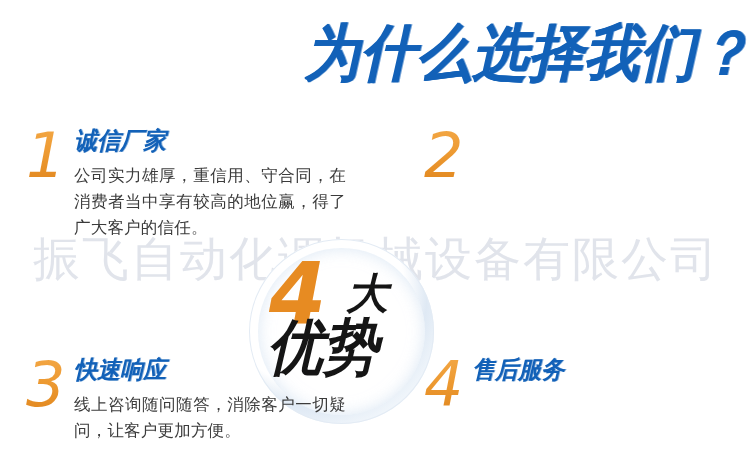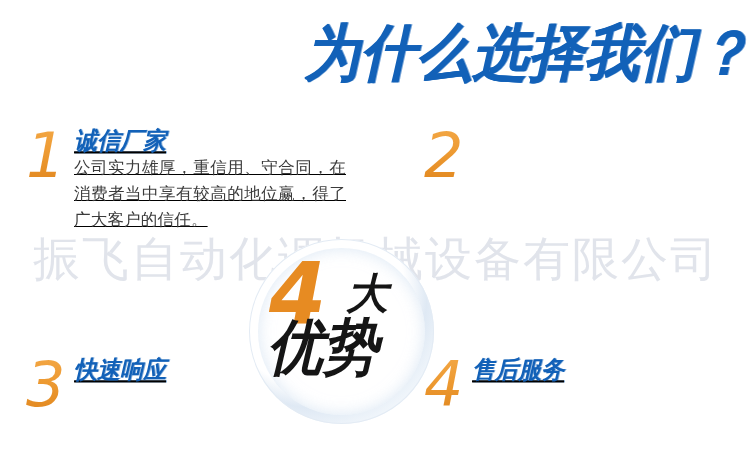--- a/index.html
+++ b/index.html
@@ -157,36 +157,35 @@
     font-style: italic;
     background: linear-gradient(180deg, #f3a846 0%, #ed9a32 45%, #e0861d 100%);
     -webkit-background-clip: text;
     background-clip: text;
     color: transparent;
     width: 48px;
     text-align: left;
   }
   .f-body {
     margin-left: 48px;
-    text-decoration: underline;
   }
   .f-head {
     font-size: 23px;
     line-height: 1.08;
     font-weight: 700;
     font-style: italic;
     color: #1261b8;
     letter-spacing: 0px;
     text-shadow: 1px 0 0 rgba(18,97,184,.5);
     transform: scaleY(1.06);
     transform-origin: left top;
     white-space: nowrap;
   }
   .f-text {
-    margin-top: 2px;
+    margin-top: 10px;
     font-size: 16.5px;
     line-height: 1.58;
     color: #3b3b3b;
     letter-spacing: .2px;
     text-align: justify;
     text-justify: inter-character;
   }
   .f2 .f-text, .f4 .f-text { width: 272px; }
   .f1 .f-text, .f3 .f-text { width: 272px; }
 </style>
@@ -221,20 +220,21 @@
   </div>
 
   <div class="feature f2">
     <div class="f-num">2</div>
   </div>
 
   <div class="feature f3">
     <div class="f-num">3</div>
     <div class="f-body">
       <div class="f-head">快速响应</div>
+      <div class="f-text">线上咨询随问随答，消除客户一切疑问，让客户更加方便。</div>
     </div>
   </div>
 
   <div class="feature f4">
     <div class="f-num">4</div>
     <div class="f-body">
       <div class="f-head">售后服务</div>
     </div>
   </div>
 

